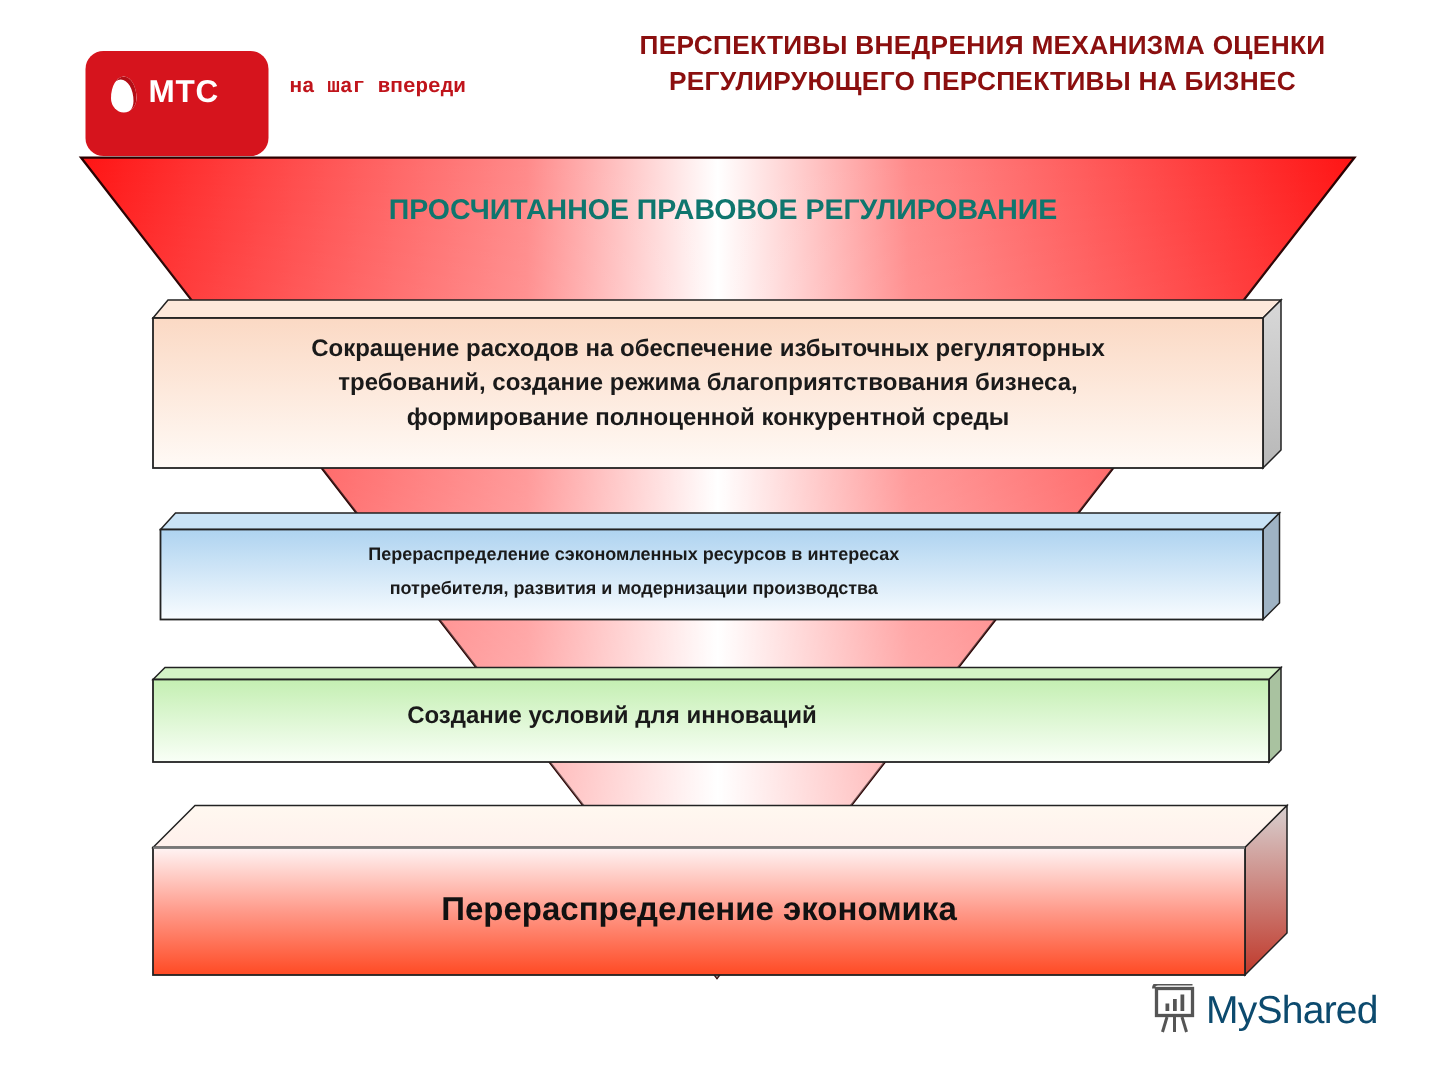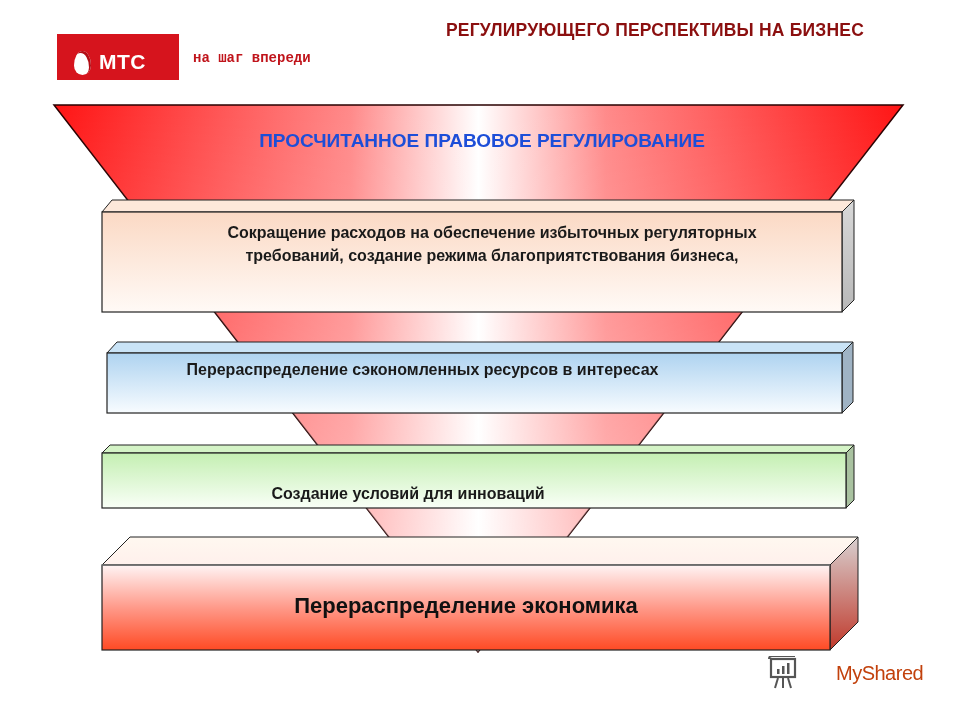--- a/index.html
+++ b/index.html
@@ -1,31 +1,31 @@
 <!DOCTYPE html>
 <html><head>
   <meta charset="utf-8">
   <style>
     html, body { margin: 0; padding: 0; background: #ffffff; }
     body { width: 960px; height: 720px; position: relative; overflow: hidden; font-family: "Liberation Sans", sans-serif; }
     .abs { position: absolute; }
-    #logo-box { left: 57px; top: 34px; width: 122px; height: 46px; background: #d6141d; }
+    #logo-box { left: 57px; top: 34px; width: 122px; height: 70px; background: #d6141d; border-radius: 12px; }
     #logo-egg { left: 17px; top: 17px; width: 17px; height: 24px; background: #ffffff; border-radius: 50% 50% 50% 50% / 60% 60% 40% 40%; box-shadow: -2px 2px 0 #b30e16 inset; }
     #logo-text { left: 42px; top: 16px; color: #ffffff; font-weight: bold; font-size: 21px; letter-spacing: 0.5px; }
     #logo-tagline { left: 193px; top: 50px; color: #c0141b; font-size: 14px; font-weight: bold; font-family: Liberation Mono, monospace; }
     #title { left: 370px; top: 18px; width: 570px; text-align: center; color: #8b0f0f; font-weight: bold; font-size: 17.5px; line-height: 24px; letter-spacing: 0.2px; }
     #funnel-svg { left: 0; top: 0; }
     .label { position: absolute; text-align: center; font-weight: bold; color: #1a1a1a; }
-    #funnel-title { left: 102px; top: 130px; width: 760px; font-size: 19px; color: #1d4ed8; }
-    #box1-text { left: 102px; top: 221px; width: 740px; font-size: 16px; line-height: 23px; padding-left: 20px; }
-    #box2-text { left: 107px; top: 358px; width: 631px; font-size: 16px; line-height: 23px; }
-    #box3-text { left: 102px; top: 468px; width: 612px; font-size: 16px; line-height: 20px; margin-top: 16px; }
+    #funnel-title { left: 102px; top: 130px; width: 760px; font-size: 19px; color: #0f766e; }
+    #box1-text { left: 102px; top: 221px; width: 740px; font-size: 16px; line-height: 23px; }
+    #box2-text { left: 107px; top: 358px; width: 631px; font-size: 12px; line-height: 23px; }
+    #box3-text { left: 102px; top: 468px; width: 612px; font-size: 16px; line-height: 20px; }
     #box4-text { left: 102px; top: 592px; width: 728px; font-size: 22px; line-height: 28px; color: #111; }
     #watermark { left: 768px; top: 656px; height: 34px; display: flex; align-items: center; gap: 6px; }
-    #watermark-text { font-size: 20px; color: #c2410c; letter-spacing: -0.5px; margin-left: 32px; }
+    #watermark-text { font-size: 26px; color: #0c4a6e; letter-spacing: -0.5px; }
   </style>
 </head>
 <body>
 
 <svg id="funnel-svg" class="abs" width="960" height="720">
   <defs>
     <linearGradient id="funnelGrad" x1="0" y1="0" x2="1" y2="0">
       <stop offset="0" stop-color="#ff1414"></stop>
       <stop offset="0.35" stop-color="#ff8a8a"></stop>
       <stop offset="0.5" stop-color="#ffffff"></stop>
@@ -97,31 +97,34 @@
   </g>
 </svg>
 
 <div id="logo-box" class="abs">
   <div id="logo-egg" class="abs"></div>
   <div id="logo-text" class="abs">МТС</div>
 </div>
 <div id="logo-tagline" class="abs">на шаг впереди</div>
 
 <div id="title" class="abs">
+  <div>ПЕРСПЕКТИВЫ ВНЕДРЕНИЯ МЕХАНИЗМА ОЦЕНКИ</div>
   <div>РЕГУЛИРУЮЩЕГО ПЕРСПЕКТИВЫ НА БИЗНЕС</div>
 </div>
 
 <div id="funnel-title" class="label">ПРОСЧИТАННОЕ ПРАВОВОЕ РЕГУЛИРОВАНИЕ</div>
 
 <div id="box1-text" class="label">
   <div>Сокращение расходов на обеспечение избыточных регуляторных</div>
   <div>требований, создание режима благоприятствования бизнеса,</div>
+  <div>формирование полноценной конкурентной среды</div>
 </div>
 <div id="box2-text" class="label">
   <div>Перераспределение сэкономленных ресурсов в интересах</div>
+  <div>потребителя, развития и модернизации производства</div>
 </div>
 <div id="box3-text" class="label">
   <div>Создание условий для инноваций</div>
 </div>
 <div id="box4-text" class="label">
   <div>Перераспределение экономика</div>
 </div>
 
 <div id="watermark" class="abs">
   <svg width="30" height="34" viewBox="0 0 30 34">

